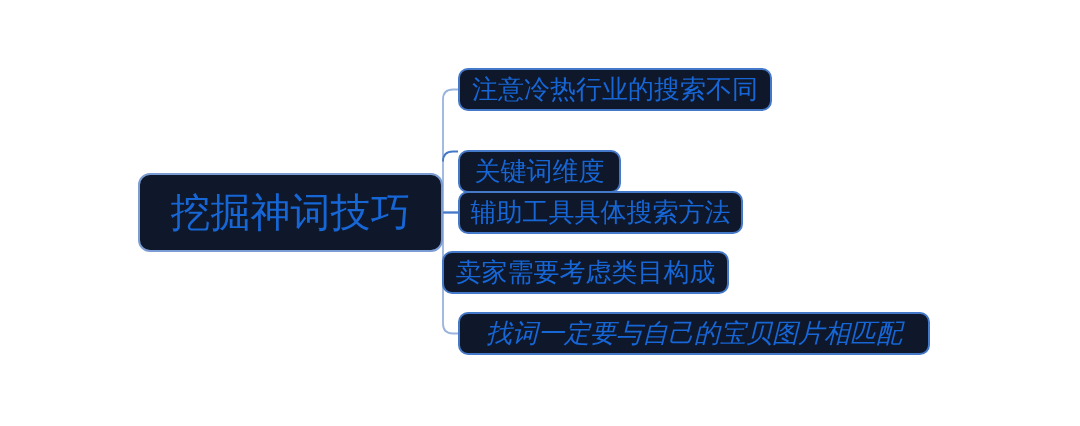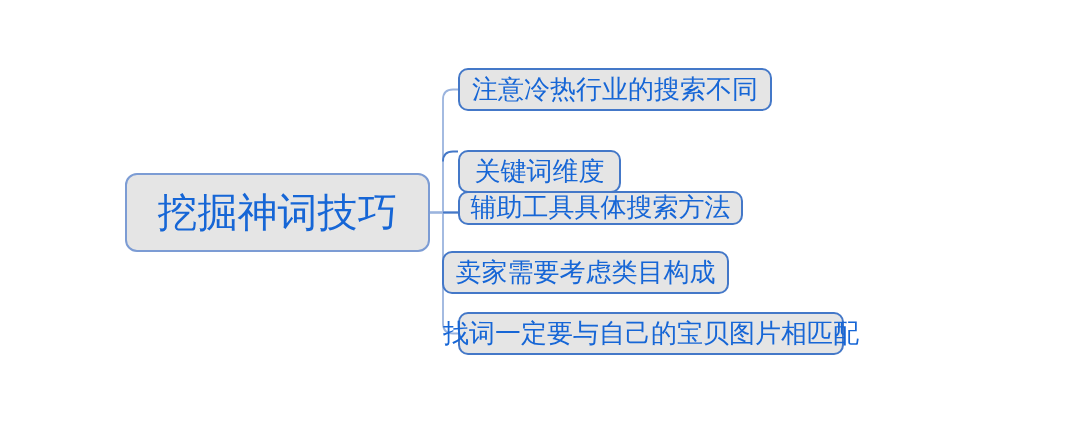--- a/index.html
+++ b/index.html
@@ -31,32 +31,33 @@
   }
   .connectors path.thick {
     stroke-width: 2.6;
   }
   .node {
     position: absolute;
     box-sizing: border-box;
     display: flex;
     align-items: center;
     justify-content: center;
-    background: #e5e5e5;
+    background: #0f172a;
     color: var(--text, #1666d6);
     border: 2px solid var(--node-border, #4478c8);
     border-radius: 10px;
     white-space: nowrap;
     line-height: 1;
     cursor: default;
   }
   .node.root {
     border-color: var(--root-border, #7c9cd4);
     border-radius: 12px;
     font-size: 40px;
+    margin-left: 13px;
   }
   .node.child {
     font-size: 26px;
   }
 </style>
 </head>
 <body>
 
 <div class="canvas">
 
@@ -73,25 +74,25 @@
   </div>
 
   <div class="node child" style="left:458px; top:68px; width:314px; height:43px;">
     <span>注意冷热行业的搜索不同</span>
   </div>
 
   <div class="node child" style="left:458px; top:130px; width:163px; height:43px;margin-top:20px;">
     <span>关键词维度</span>
   </div>
 
-  <div class="node child" style="left:458px; top:191px; width:285px; height:34px;">
+  <div class="node child" style="left:458px; top:191px; width:285px; height:43px;">
     <span>辅助工具具体搜索方法</span>
   </div>
 
   <div class="node child" style="left:442px; top:251px; width:287px; height:43px;">
     <span>卖家需要考虑类目构成</span>
   </div>
 
-  <div class="node child" style="left:458px; top:312px; width:386px; height:43px;">
+  <div class="node child" style="left:458px; top:312px; width:472px; height:43px;font-style:italic;">
     <span>找词一定要与自己的宝贝图片相匹配</span>
   </div>
 
 </div>
 
 </body></html>

